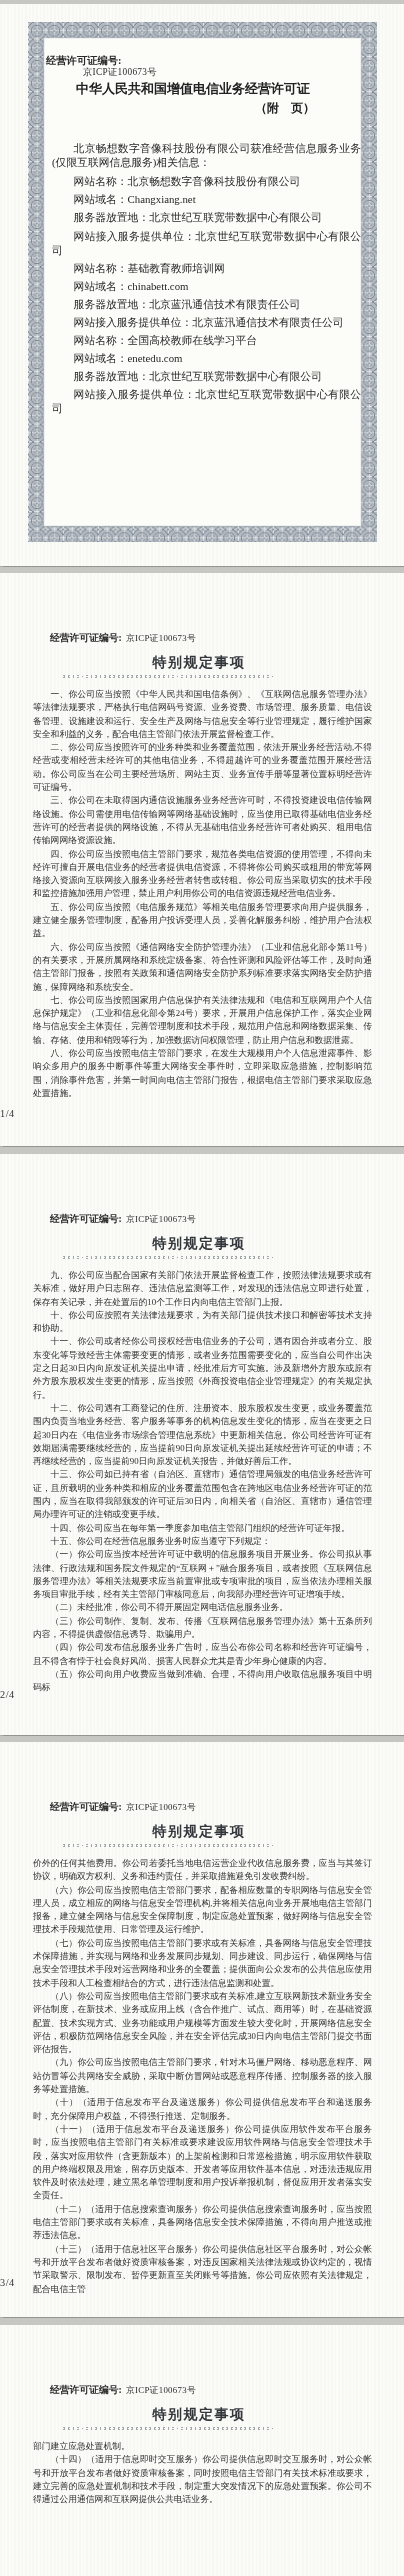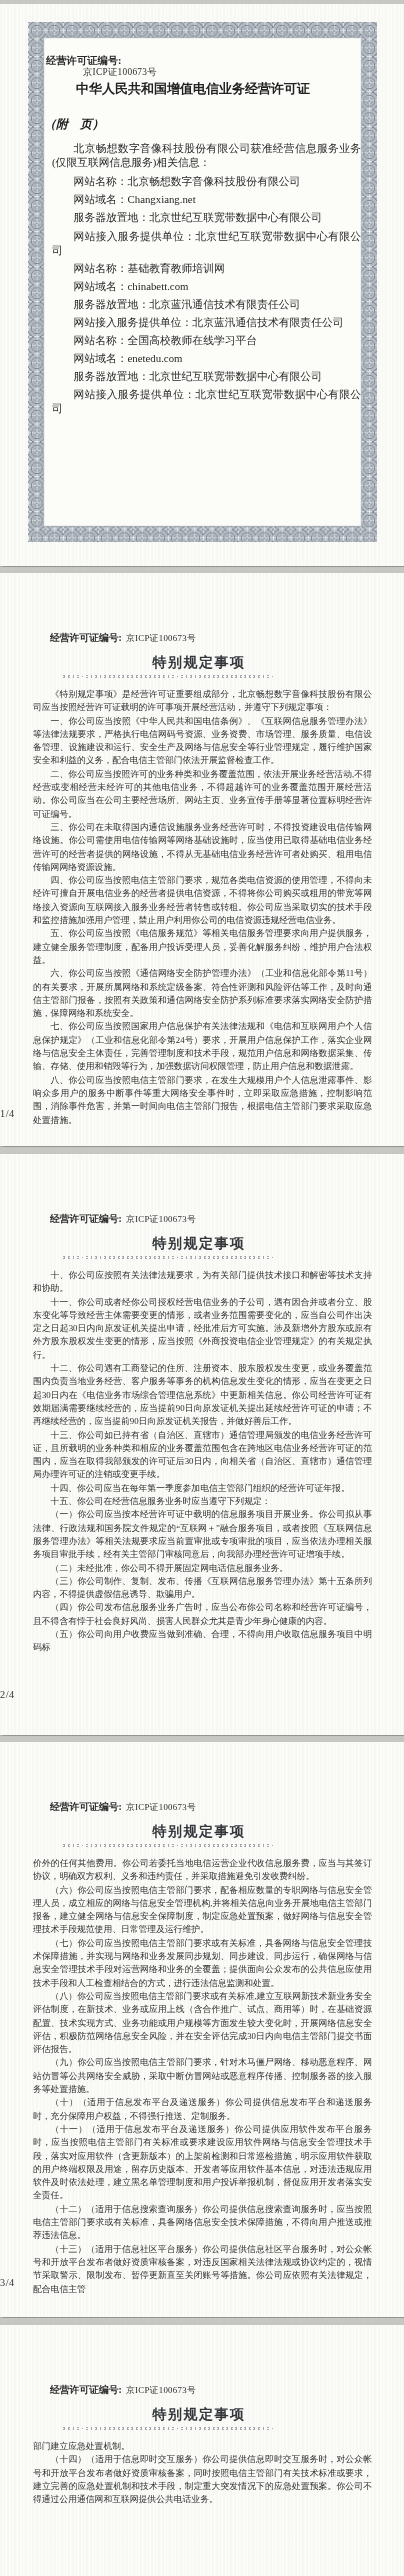--- a/index.html
+++ b/index.html
@@ -33,21 +33,21 @@
     background-size:17.5px 17.5px, 17.5px 17.5px, 17.5px 17.5px;
   }
   .frame-inner{
     position:absolute;inset:17px;
     background:#fcfcf9;
     box-shadow:0 0 0 1px #eef0f1, 0 0 0 1.5px #aab2ba;
   }
   .clabel{position:absolute;left:46px;top:50px;font-size:10.3px;font-weight:bold;color:#2b2b2b;}
   .cnumber{position:absolute;left:83px;top:62px;font-size:9.3px;color:#2b2b2b;letter-spacing:0.3px;}
   .ctitle{position:absolute;left:44px;top:77px;width:271px;text-align:left;font-size:13px;font-weight:bold;color:#222;line-height:16.5px;margin-left:32px;}
-  .csub{position:absolute;left:44px;top:112px;width:271px;text-align:left;font-size:12px;font-weight:bold;color:#222;font-style:italic;}
+  .csub{position:absolute;left:44px;top:96px;width:271px;text-align:right;font-size:12px;font-weight:bold;color:#222;}
   .cbody{position:absolute;left:52px;top:137px;width:309px;font-size:10.8px;line-height:14px;color:#262626;text-align:justify;}
   .cbody p{margin:0;text-indent:2em;}
   .cbody p.intro{margin-bottom:5.2px;}
   .cbody p.entry{margin-top:4.1px;}
 
   
   .phead{position:absolute;left:50px;top:59px;white-space:nowrap;}
   .phead .plabel{font-size:9.8px;font-weight:bold;color:#2b2b2b;}
   .phead .pnum{font-size:8.8px;color:#2b2b2b;margin-left:4.1px;letter-spacing:0.3px;}
   .ptitle{position:absolute;left:0;top:81px;width:338px;text-align:center;font-size:14px;font-weight:bold;letter-spacing:1.5px;color:#33373b;margin-left:30px;}
@@ -90,40 +90,40 @@
   </div>
 </div>
 
 <div class="sheet" id="sheet2">
   <div class="phead">
     <span class="plabel">经营许可证编号:</span><span class="pnum">京ICP证100673号</span>
   </div>
   <div class="ptitle">特别规定事项</div>
   <div class="wave"></div>
   <div class="pbody">
-    <p>《特别规定事项》是经营许可证重要组成部分，北京畅想数字音像科技股份有限公司应当按照经营许可证载明的许可事项开展经营活动，并遵守下列规定事项：</p>
     <p>一、你公司应当按照《中华人民共和国电信条例》、《互联网信息服务管理办法》等法律法规要求，严格执行电信网码号资源、业务资费、市场管理、服务质量、电信设备管理、设施建设和运行、安全生产及网络与信息安全等行业管理规定，履行维护国家安全和利益的义务，配合电信主管部门依法开展监督检查工作。</p>
     <p>二、你公司应当按照许可的业务种类和业务覆盖范围，依法开展业务经营活动,不得经营或变相经营未经许可的其他电信业务，不得超越许可的业务覆盖范围开展经营活动。你公司应当在公司主要经营场所、网站主页、业务宣传手册等显著位置标明经营许可证编号。</p>
     <p>三、你公司在未取得国内通信设施服务业务经营许可时，不得投资建设电信传输网络设施。你公司需使用电信传输网等网络基础设施时，应当使用已取得基础电信业务经营许可的经营者提供的网络设施，不得从无基础电信业务经营许可者处购买、租用电信传输网网络资源设施。</p>
     <p>四、你公司应当按照电信主管部门要求，规范各类电信资源的使用管理，不得向未经许可擅自开展电信业务的经营者提供电信资源，不得将你公司购买或租用的带宽等网络接入资源向互联网接入服务业务经营者转售或转租。你公司应当采取切实的技术手段和监控措施加强用户管理，禁止用户利用你公司的电信资源违规经营电信业务。</p>
     <p>五、你公司应当按照《电信服务规范》等相关电信服务管理要求向用户提供服务，建立健全服务管理制度，配备用户投诉受理人员，妥善化解服务纠纷，维护用户合法权益。</p>
     <p>六、你公司应当按照《通信网络安全防护管理办法》（工业和信息化部令第11号）的有关要求，开展所属网络和系统定级备案、符合性评测和风险评估等工作，及时向通信主管部门报备，按照有关政策和通信网络安全防护系列标准要求落实网络安全防护措施，保障网络和系统安全。</p>
     <p>七、你公司应当按照国家用户信息保护有关法律法规和《电信和互联网用户个人信息保护规定》（工业和信息化部令第24号）要求，开展用户信息保护工作，落实企业网络与信息安全主体责任，完善管理制度和技术手段，规范用户信息和网络数据采集、传输、存储、使用和销毁等行为，加强数据访问权限管理，防止用户信息和数据泄露。</p>
     <p>八、你公司应当按照电信主管部门要求，在发生大规模用户个人信息泄露事件、影响众多用户的服务中断事件等重大网络安全事件时，立即采取应急措施，控制影响范围，消除事件危害，并第一时间向电信主管部门报告，根据电信主管部门要求采取应急处置措施。</p>
   </div>
   <div class="pageno">1/4</div>
 </div>
 
 <div class="sheet" id="sheet3">
   <div class="phead">
     <span class="plabel">经营许可证编号:</span><span class="pnum">京ICP证100673号</span>
   </div>
   <div class="ptitle">特别规定事项</div>
   <div class="wave"></div>
   <div class="pbody">
+    <p>九、你公司应当配合国家有关部门依法开展监督检查工作，按照法律法规要求或有关标准，做好用户日志留存、违法信息监测等工作，对发现的违法信息立即进行处置，保存有关记录，并在处置后的10个工作日内向电信主管部门上报。</p>
     <p>十、你公司应按照有关法律法规要求，为有关部门提供技术接口和解密等技术支持和协助。</p>
     <p>十一、你公司或者经你公司授权经营电信业务的子公司，遇有因合并或者分立、股东变化等导致经营主体需要变更的情形，或者业务范围需要变化的，应当自公司作出决定之日起30日内向原发证机关提出申请，经批准后方可实施。涉及新增外方股东或原有外方股东股权发生变更的情形，应当按照《外商投资电信企业管理规定》的有关规定执行。</p>
     <p>十二、你公司遇有工商登记的住所、注册资本、股东股权发生变更，或业务覆盖范围内负责当地业务经营、客户服务等事务的机构信息发生变化的情形，应当在变更之日起30日内在《电信业务市场综合管理信息系统》中更新相关信息。你公司经营许可证有效期届满需要继续经营的，应当提前90日向原发证机关提出延续经营许可证的申请；不再继续经营的，应当提前90日向原发证机关报告，并做好善后工作。</p>
     <p>十三、你公司如已持有省（自治区、直辖市）通信管理局颁发的电信业务经营许可证，且所载明的业务种类和相应的业务覆盖范围包含在跨地区电信业务经营许可证的范围内，应当在取得我部颁发的许可证后30日内，向相关省（自治区、直辖市）通信管理局办理许可证的注销或变更手续。</p>
     <p>十四、你公司应当在每年第一季度参加电信主管部门组织的经营许可证年报。</p>
     <p>十五、你公司在经营信息服务业务时应当遵守下列规定：</p>
     <p>（一）你公司应当按本经营许可证中载明的信息服务项目开展业务。你公司拟从事法律、行政法规和国务院文件规定的“互联网＋”融合服务项目，或者按照《互联网信息服务管理办法》等相关法规要求应当前置审批或专项审批的项目，应当依法办理相关服务项目审批手续，经有关主管部门审核同意后，向我部办理经营许可证增项手续。</p>
     <p>（二）未经批准，你公司不得开展固定网电话信息服务业务。</p>
     <p>（三）你公司制作、复制、发布、传播《互联网信息服务管理办法》第十五条所列内容，不得提供虚假信息诱导、欺骗用户。</p>
     <p>（四）你公司发布信息服务业务广告时，应当公布你公司名称和经营许可证编号，且不得含有悖于社会良好风尚、损害人民群众尤其是青少年身心健康的内容。</p>

